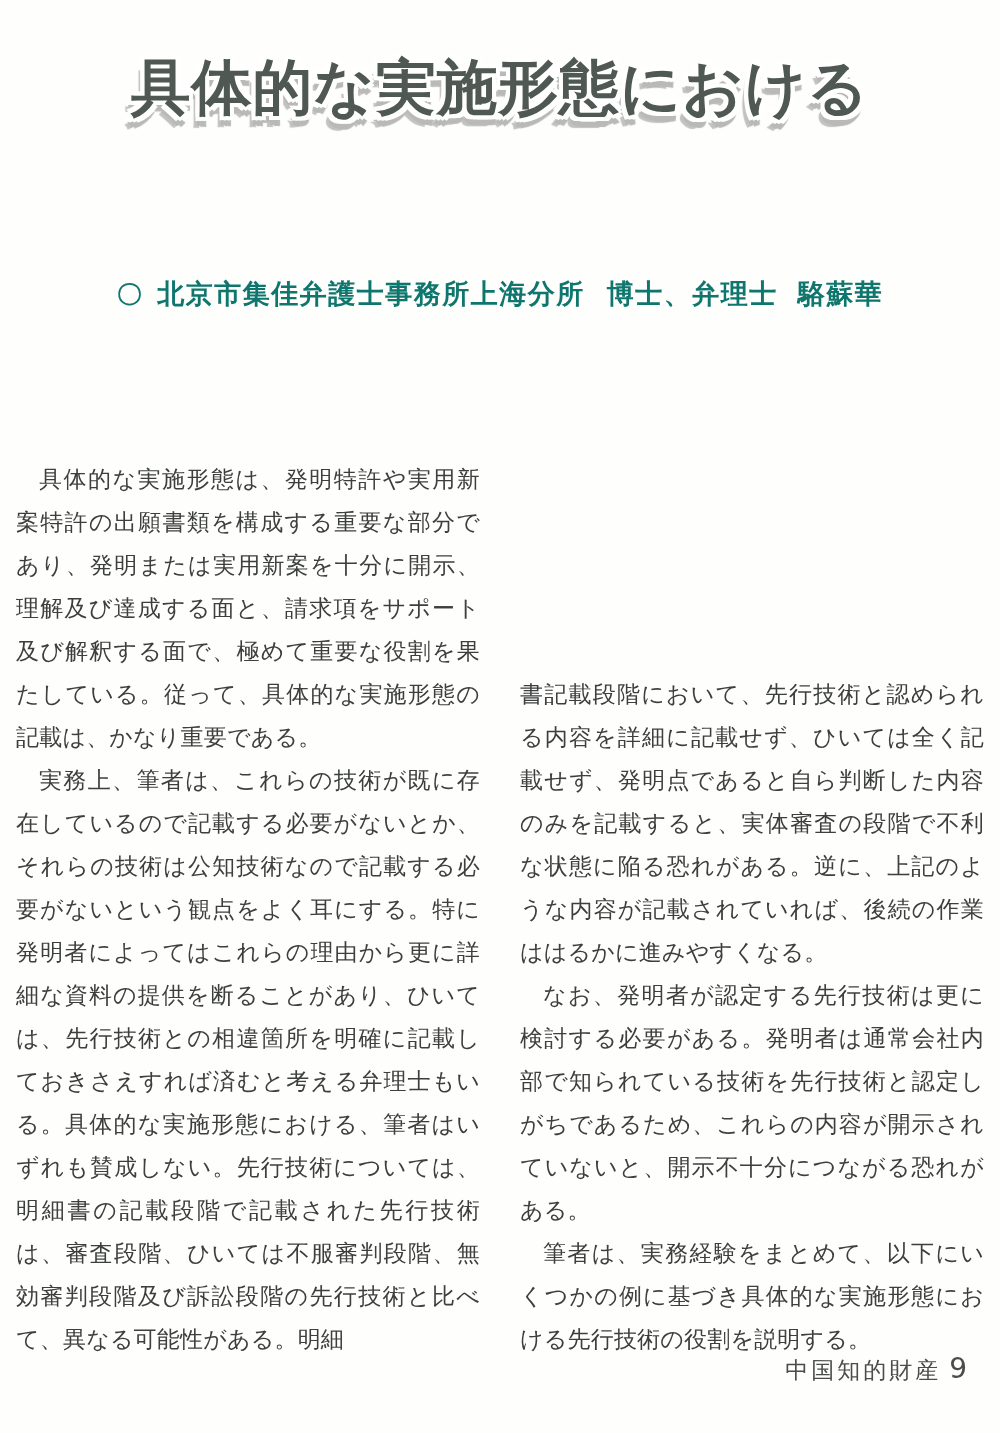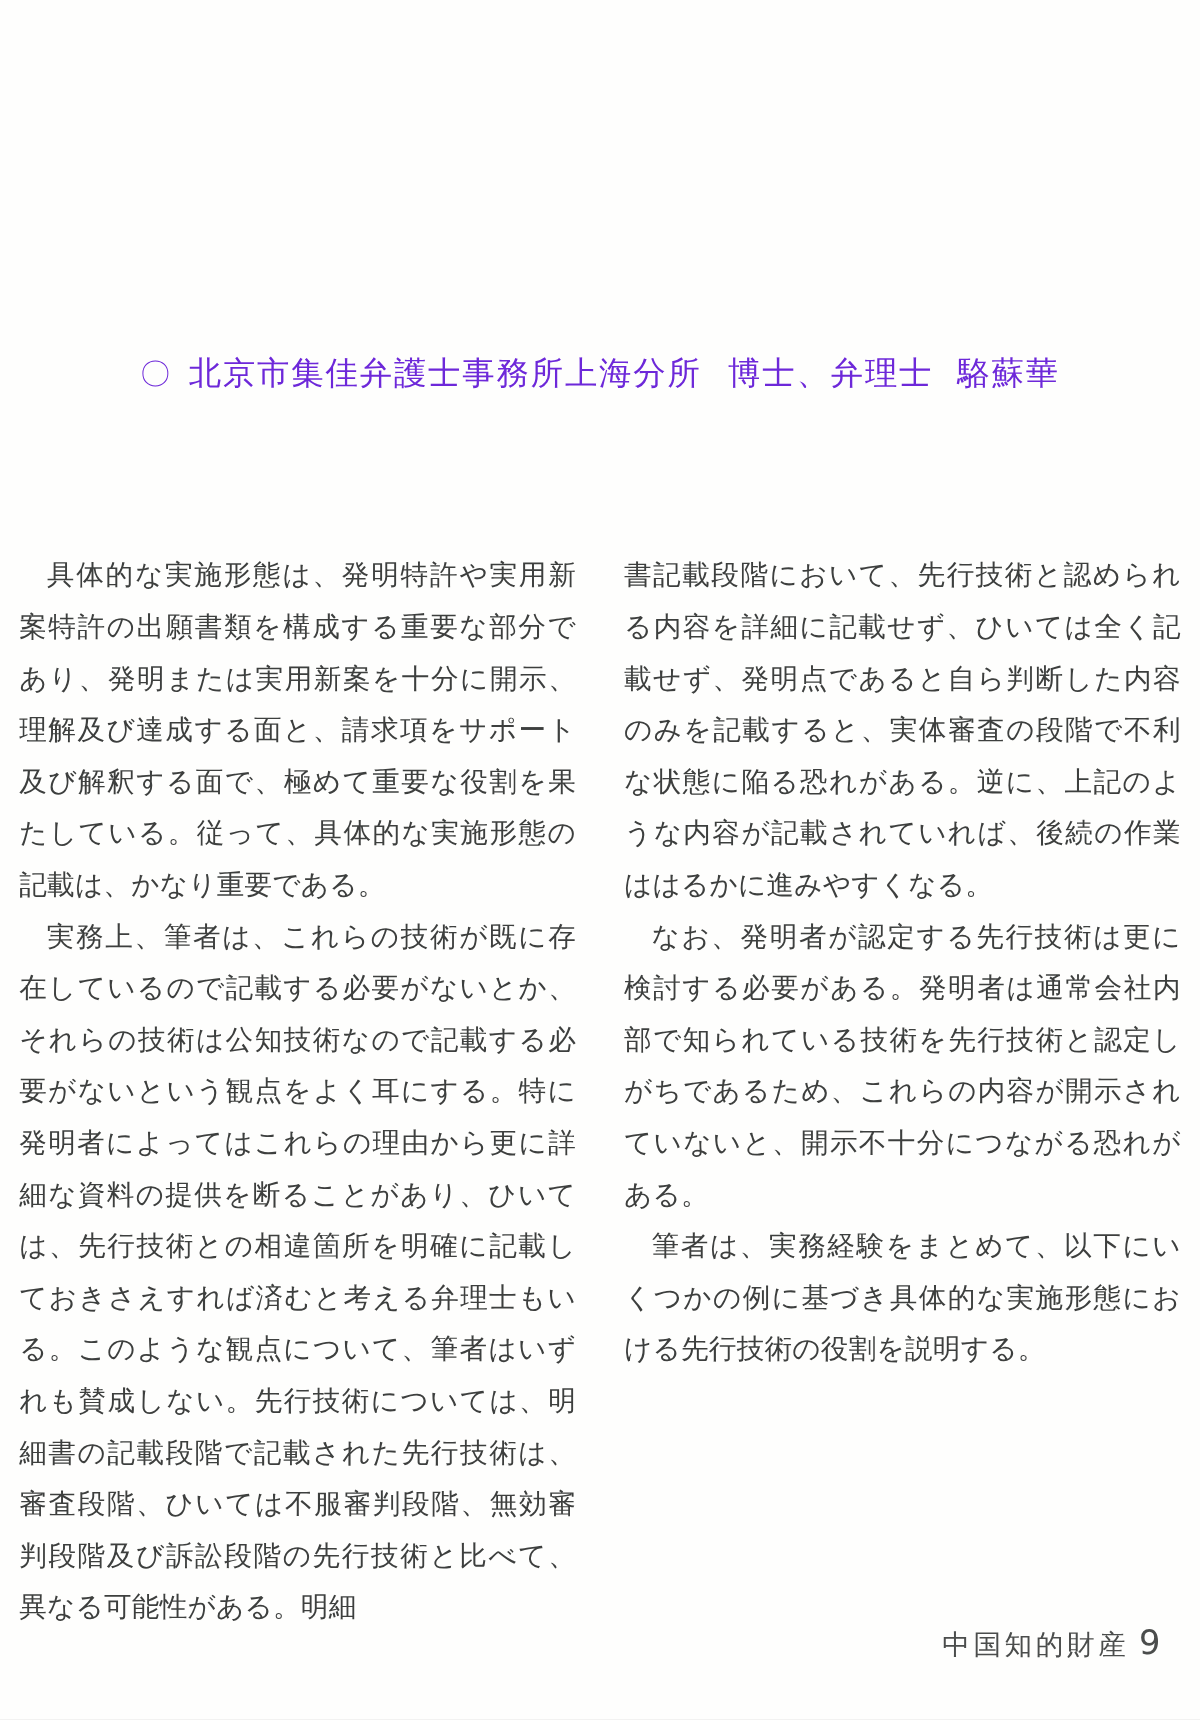--- a/index.html
+++ b/index.html
@@ -30,43 +30,45 @@
       -4px -4px 0 #ffffff,  0 -4px 0 #ffffff,  4px -4px 0 #ffffff,
       -4px  0   0 #ffffff,  4px  0   0 #ffffff,
       -4px  4px 0 #ffffff,  0  4px 0 #ffffff,  4px  4px 0 #ffffff,
       -3px  9px 0 #b9bab7, 1px 10px 1px #b9bab7, -6px 11px 1px #c2c3c0;
   }
   .title-line { display: block; }
 
   
   .author {
     position: absolute;
-    top: 292px;
+    top: 274px;
     left: 0;
     right: 0;
     text-align: center;
     font-family: "DejaVu Sans", "Liberation Sans", sans-serif;
     font-size: 27px;
     line-height: 40px;
     letter-spacing: 1.5px;
-    color: #6d28d9;
+    color: #0f766e;
     white-space: nowrap;
+    font-weight: bold;
   }
   .author .marker { margin-right: 14px; font-size: 25px; }
   .author .credentials { margin-left: 22px; }
   .author .name { margin-left: 20px; }
 
   
   .columns {
     position: absolute;
     top: 458px;
     left: 16px;
     right: 16px;
     display: flex;
     gap: 40px;
+    align-items: flex-end;
   }
   .col { flex: 1 1 0; min-width: 0; }
   .col p {
     margin: 0;
     font-size: 23px;
     line-height: 43px;
     letter-spacing: 0.2px;
     color: #3d3f3e;
     text-align: justify;
     text-justify: inter-character;
@@ -94,30 +96,31 @@
     font-size: 28px;
     margin-left: 8px;
   }
 </style>
 </head>
 <body>
 
 <div class="page">
 
   <h1 class="title">
+    <span class="title-line">具体的な実施形態における</span>
   </h1>
 
   <div class="author">
     <span class="marker">〇</span><span>北京市集佳弁護士事務所上海分所</span><span class="credentials">博士、弁理士</span><span class="name">駱蘇華</span>
   </div>
 
   <div class="columns">
     <div class="col">
       <p class="indent">具体的な実施形態は、発明特許や実用新案特許の出願書類を構成する重要な部分であり、発明または実用新案を十分に開示、理解及び達成する面と、請求項をサポート及び解釈する面で、極めて重要な役割を果たしている。従って、具体的な実施形態の記載は、かなり重要である。</p>
-      <p class="indent">実務上、筆者は、これらの技術が既に存在しているので記載する必要がないとか、それらの技術は公知技術なので記載する必要がないという観点をよく耳にする。特に発明者によってはこれらの理由から更に詳細な資料の提供を断ることがあり、ひいては、先行技術との相違箇所を明確に記載しておきさえすれば済むと考える弁理士もいる。このような観点について、筆者はいずれも賛成しない。先行技術については、明細書の記載段階で記載された先行技術は、審査段階、ひいては不服審判段階、無効審判段階及び訴訟段階の先行技術と比べて、異なる可能性がある。明細</p>
+      <p class="indent">実務上、筆者は、これらの技術が既に存在しているので記載する必要がないとか、それらの技術は公知技術なので記載する必要がないという観点をよく耳にする。特に発明者によってはこれらの理由から更に詳細な資料の提供を断ることがあり、ひいては、先行技術との相違箇所を明確に記載しておきさえすれば済むと考える弁理士もいる。具体的な実施形態における、筆者はいずれも賛成しない。先行技術については、明細書の記載段階で記載された先行技術は、審査段階、ひいては不服審判段階、無効審判段階及び訴訟段階の先行技術と比べて、異なる可能性がある。明細</p>
     </div>
     <div class="col">
       <p class="no-indent">書記載段階において、先行技術と認められる内容を詳細に記載せず、ひいては全く記載せず、発明点であると自ら判断した内容のみを記載すると、実体審査の段階で不利な状態に陥る恐れがある。逆に、上記のような内容が記載されていれば、後続の作業ははるかに進みやすくなる。</p>
       <p class="indent">なお、発明者が認定する先行技術は更に検討する必要がある。発明者は通常会社内部で知られている技術を先行技術と認定しがちであるため、これらの内容が開示されていないと、開示不十分につながる恐れがある。</p>
       <p class="indent">筆者は、実務経験をまとめて、以下にいくつかの例に基づき具体的な実施形態における先行技術の役割を説明する。</p>
     </div>
   </div>
 
   <div class="footer">
     <span class="journal">中国知的財産</span>

